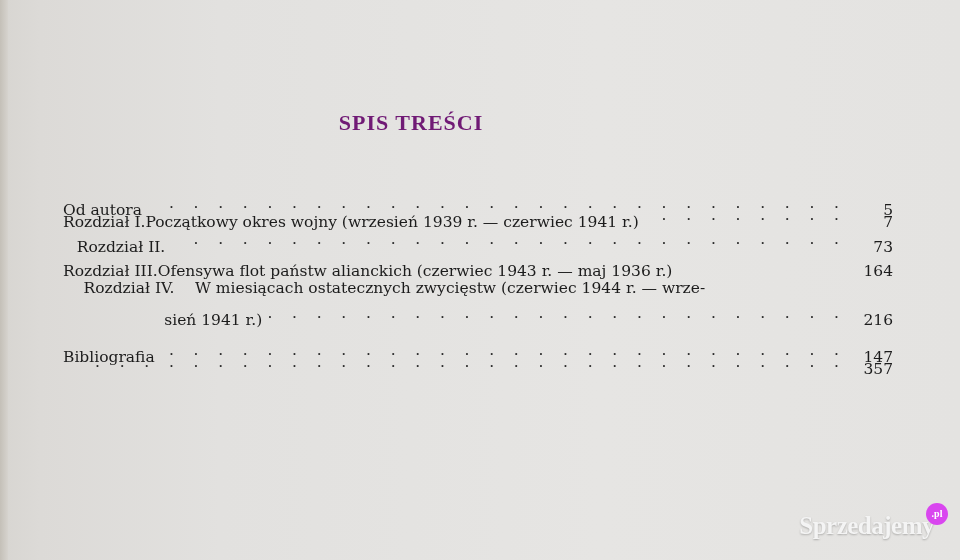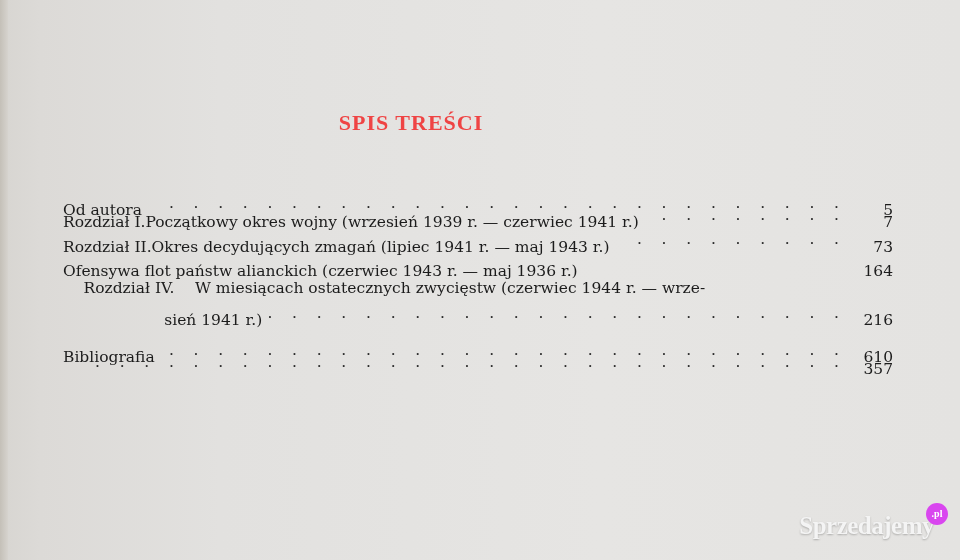--- a/index.html
+++ b/index.html
@@ -24,21 +24,21 @@
     .title {
       position: absolute;
       left: 0;
       width: 822px;
       top: 110px;
       text-align: center;
       font-family: "Liberation Serif", "DejaVu Serif", serif;
       font-weight: bold;
       font-size: 22px;
       letter-spacing: 1px;
-      color: #ef4444;
+      color: #701a75;
     }
     .toc {
       position: absolute;
       left: 63px;
       top: 178px;
       width: 830px;
       font-size: 15.5px;
       line-height: 24.5px;
     }
     .row {
@@ -123,46 +123,46 @@
 
   <div class="row">
     <span class="chap">Rozdział I.</span>
     <span class="text">Początkowy okres wojny (wrzesień 1939 r. — czerwiec 1941 r.)</span>
     <span class="leader"></span>
     <span class="page">7</span>
   </div>
 
   <div class="row">
     <span class="chap">Rozdział II.</span>
-    <span class="text">Okres decydujących zmagań (lipiec 1941 r. — maj 1943 r.)</span>
     <span class="leader"></span>
     <span class="page">73</span>
   </div>
 
   <div class="row">
+    <span class="chap">Rozdział III.</span>
     <span class="text">Ofensywa flot państw alianckich (czerwiec 1943 r. — maj 1936 r.)</span>
     <span class="leader" style="visibility:hidden"></span>
     <span class="page">164</span>
   </div>
 
   <div class="row">
     <span class="chap">Rozdział IV.</span>
     <span class="text">W miesiącach ostatecznych zwycięstw (czerwiec 1944 r. — wrze-</span>
   </div>
   <div class="row cont">
     <span class="indent"></span>
     <span class="text">sień 1941 r.)</span>
     <span class="leader"></span>
     <span class="page">216</span>
   </div>
 
   <div class="row">
     <span class="label">Bibliografia</span>
     <span class="leader"></span>
-    <span class="page">610</span>
+    <span class="page">147</span>
   </div>
 
   <div class="row">
     <span class="leader"></span>
     <span class="page">357</span>
   </div>
 
 </div>
 
 <div class="watermark">

